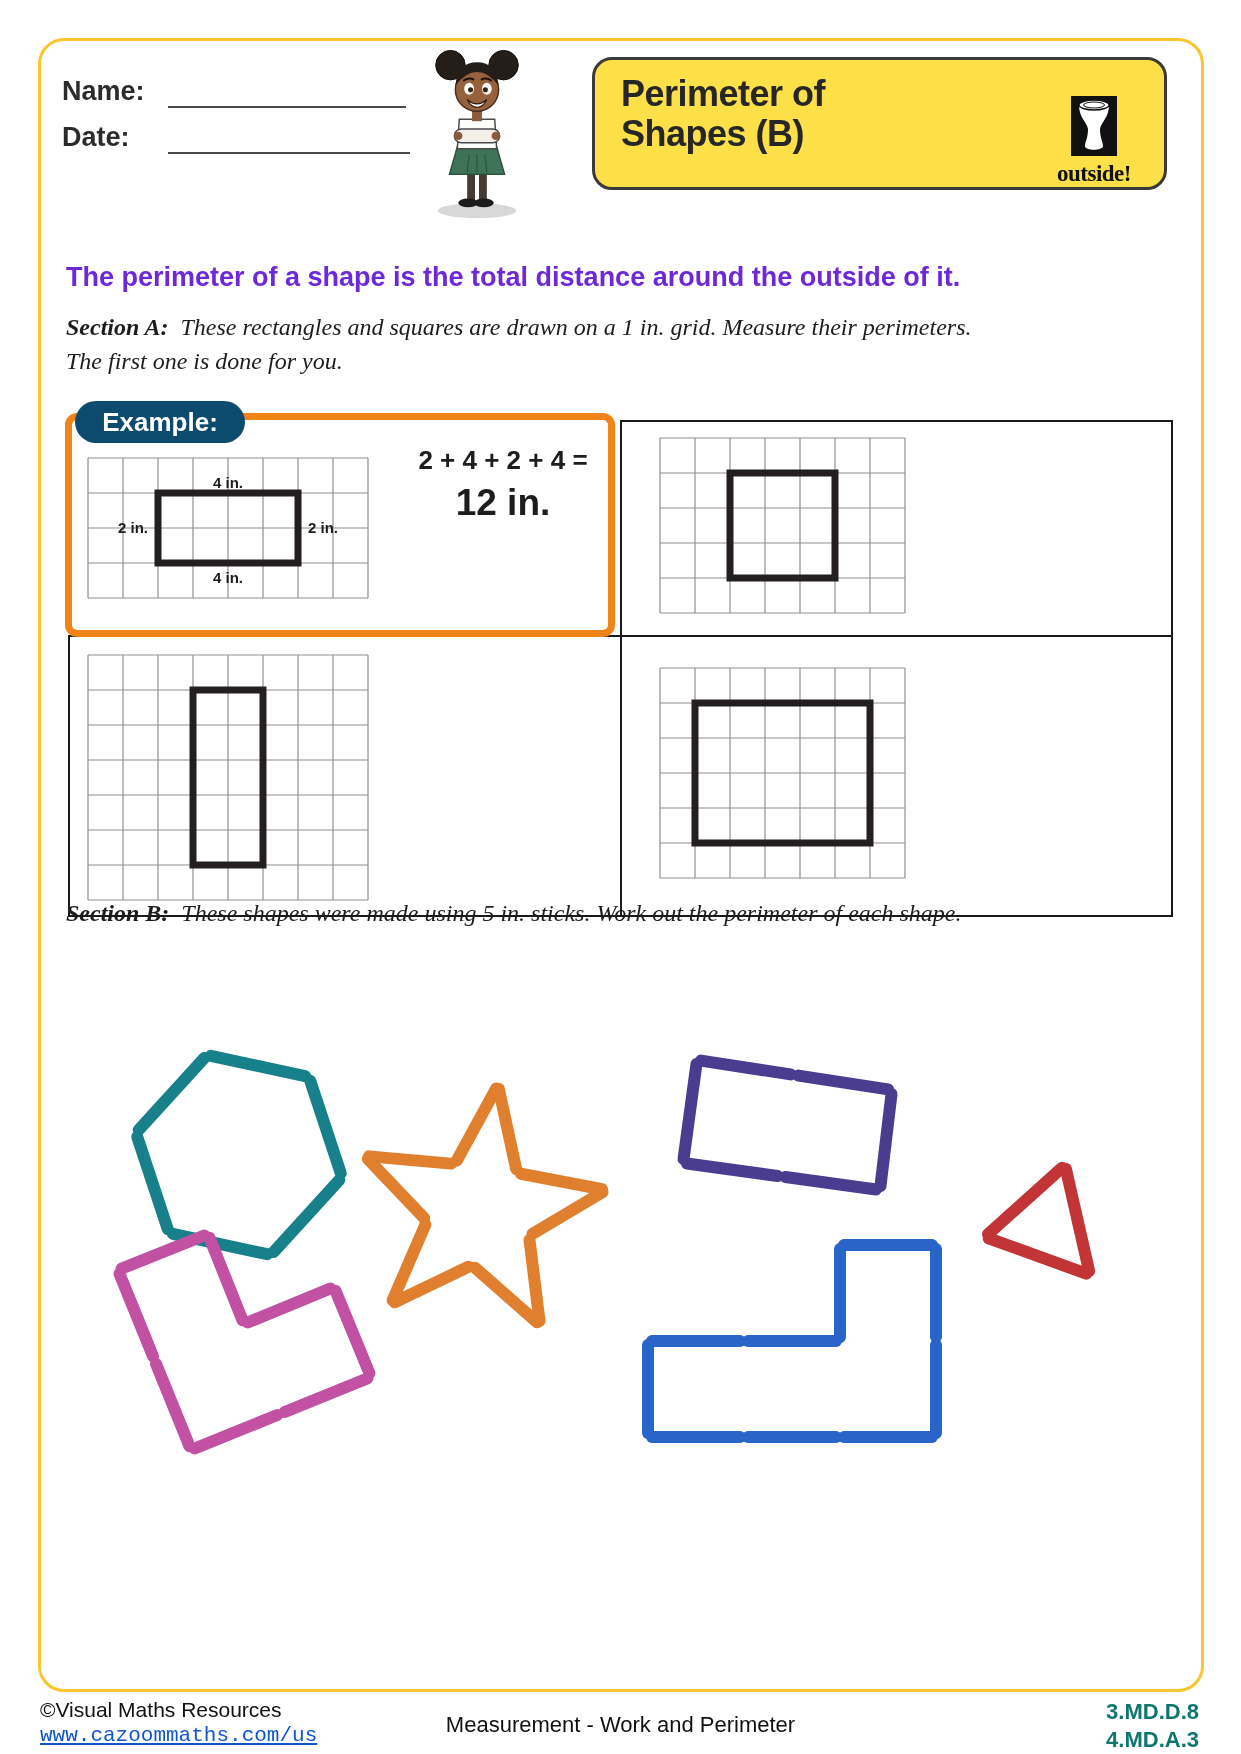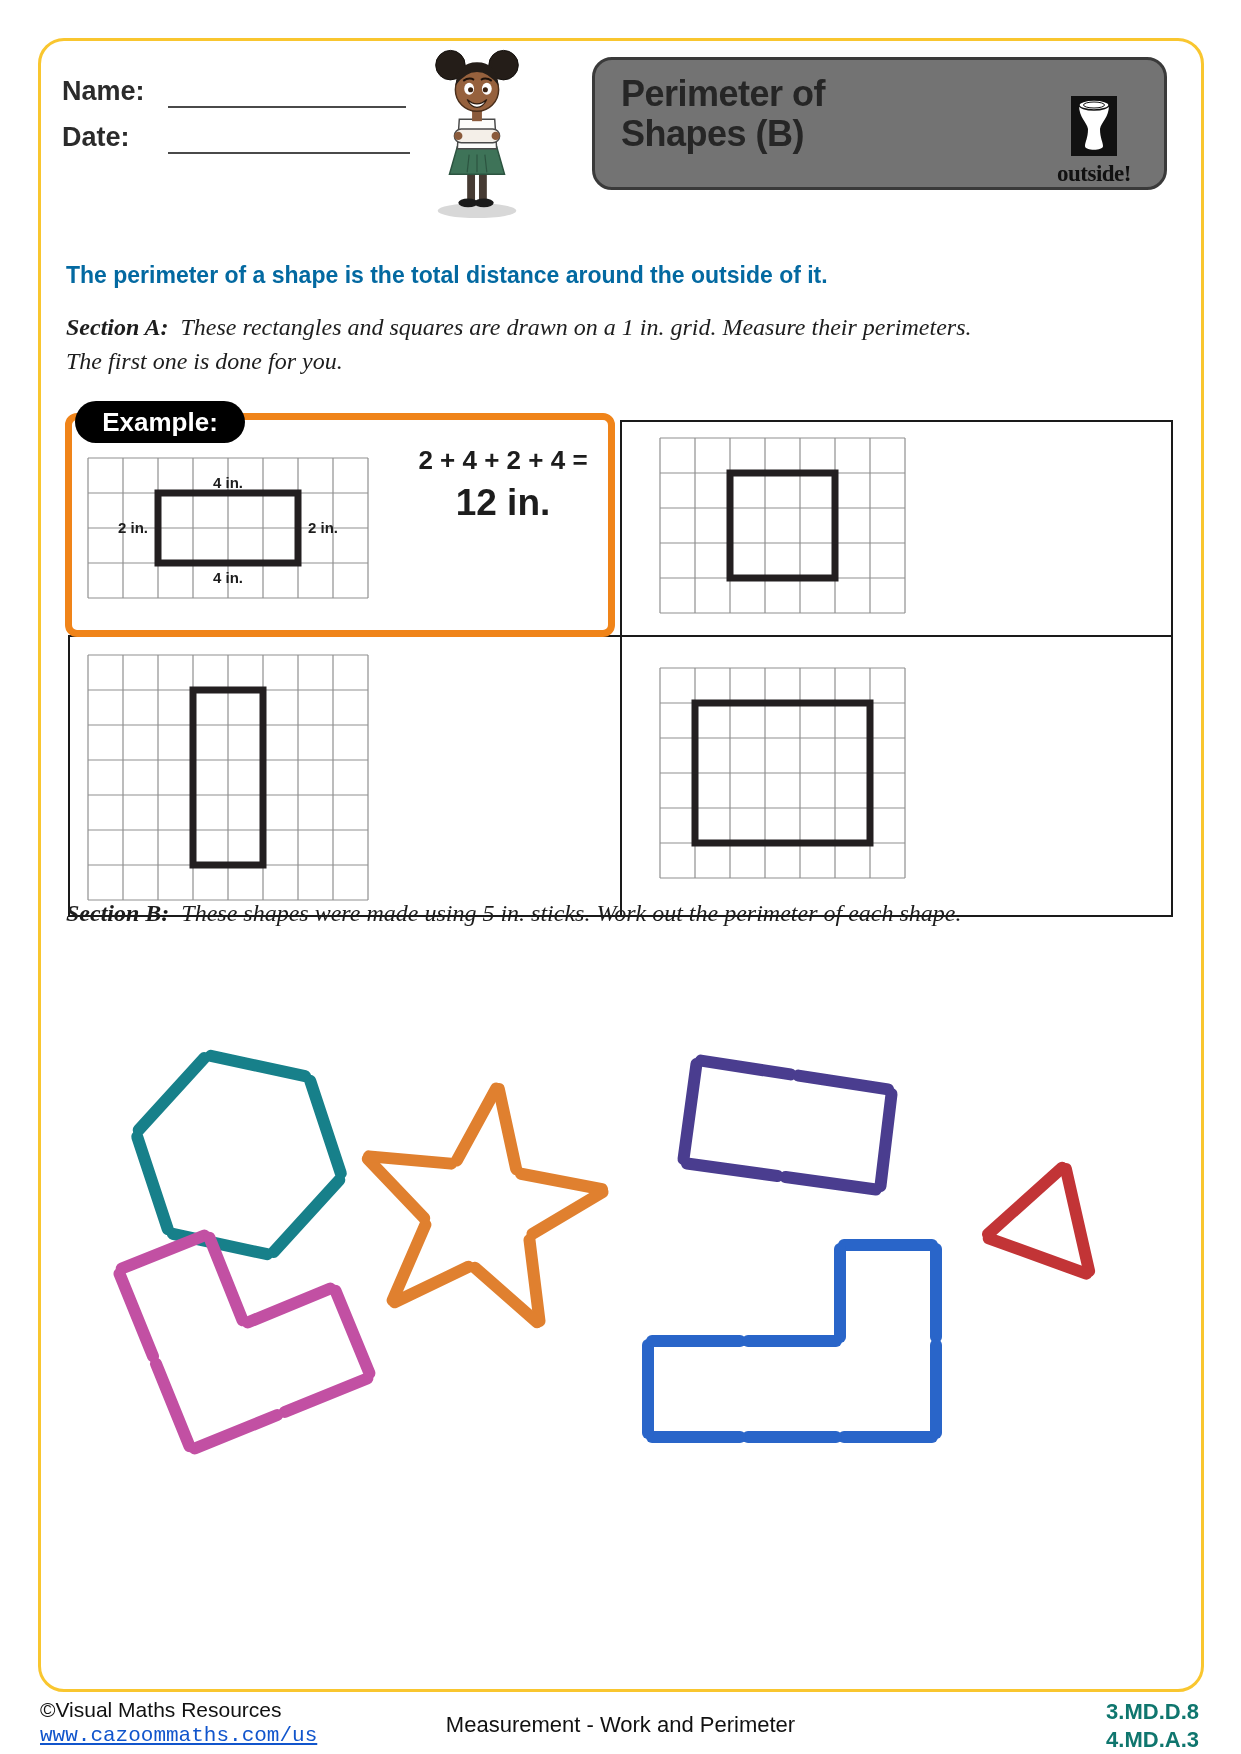--- a/index.html
+++ b/index.html
@@ -5,37 +5,37 @@
   html,body{margin:0;padding:0;background:#fff;}
   .page{position:relative;width:1241px;height:1754px;background:#ffffff;
         font-family:"Liberation Sans",sans-serif;color:#2b2b2b;overflow:hidden;}
   .frame{position:absolute;left:38px;top:38px;width:1160px;height:1648px;
          border:3px solid #F9C62F;border-radius:26px;}
   
   .field-label{position:absolute;font-size:27px;font-weight:bold;color:#2b2b2b;}
   .field-line{position:absolute;border-bottom:2px solid #4a4a4a;}
   .girl{position:absolute;left:418px;top:44px;}
   .title-box{position:absolute;left:592px;top:57px;width:575px;height:133px;
-             background:#737373;border:3px solid #3a3a3a;border-radius:20px;box-sizing:border-box;}
+             background:#fde047;border:3px solid #3a3a3a;border-radius:20px;box-sizing:border-box;}
   .title-text{position:absolute;left:26px;top:14px;font-size:36px;font-weight:bold;
               color:#262626;line-height:1.12;letter-spacing:-0.5px;}
   .logo{position:absolute;right:22px;top:36px;width:96px;text-align:center;}
   .logo-text{font-family:"Liberation Serif",serif;font-weight:bold;font-size:23px;
              color:#111;letter-spacing:-0.5px;margin-top:1px;}
   
-  .intro{position:absolute;left:66px;top:262px;font-size:23px;font-weight:bold;color:#0369a1;}
+  .intro{position:absolute;left:66px;top:262px;font-size:27px;font-weight:bold;color:#6d28d9;}
   .serif-line{position:absolute;left:66px;font-family:"Liberation Serif",serif;
               font-style:italic;font-size:24px;color:#1d1d1d;}
   .serif-line b{font-style:italic;}
   
   .tableA{position:absolute;left:68px;top:420px;width:1105px;height:497px;}
   .tb{position:absolute;background:#1a1a1a;}
   .example-box{position:absolute;left:-3px;top:-7px;width:550px;height:224px;
                border:7px solid #F08419;border-radius:12px;box-sizing:border-box;}
-  .example-tab{position:absolute;left:7px;top:-19px;width:170px;height:42px;background:#000000;
+  .example-tab{position:absolute;left:7px;top:-19px;width:170px;height:42px;background:#0c4a6e;
                border-radius:21px;color:#fff;font-size:26px;font-weight:bold;
                text-align:center;line-height:42px;}
   .equation{position:absolute;left:340px;top:25px;width:190px;text-align:center;}
   .equation .eq{font-size:26px;font-weight:bold;color:#1d1d1d;white-space:nowrap;}
   .equation .ans{font-size:37px;font-weight:bold;color:#1d1d1d;margin-top:6px;}
   
   .shapes-wrap{position:absolute;left:60px;top:1000px;}
   
   .footer-left{position:absolute;left:40px;top:1698px;font-size:21px;color:#111;}
   .footer-left a{color:#1155CC;text-decoration:underline;font-family:Liberation Mono, monospace;}

